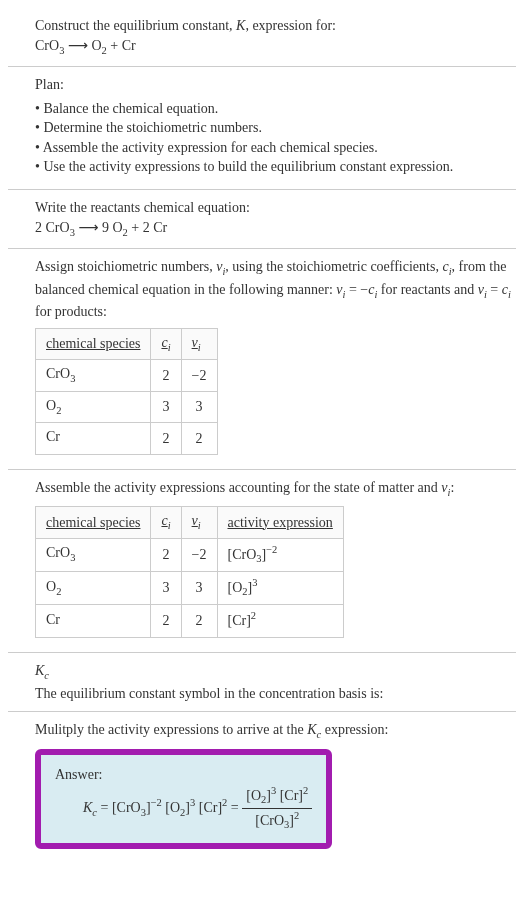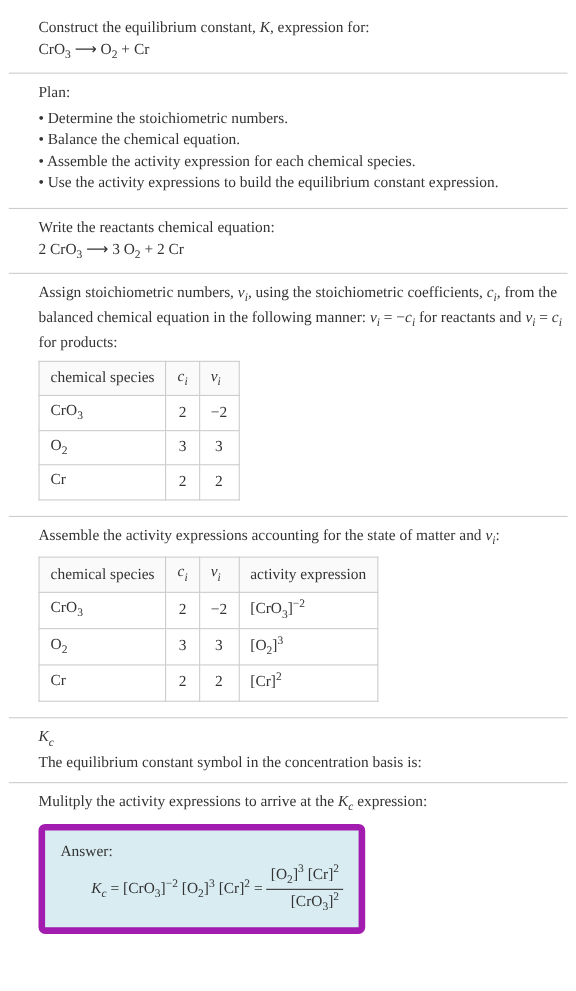--- a/index.html
+++ b/index.html
@@ -24,20 +24,21 @@
       margin: 6px 0;
     }
     th, td {
       border: 1px solid #ccc;
       padding: 4px 10px;
       text-align: left;
       font-weight: normal;
     }
     th {
       background: #fafafa;
+      text-decoration: underline;
     }
     td.center {
       text-align: center;
     }
     .sub {
       font-size: 0.75em;
       vertical-align: sub;
     }
     .sup {
       font-size: 0.75em;
@@ -50,21 +51,21 @@
       background: #d9ecf2;
       border: 6px solid #a21caf;
       border-radius: 6px;
       padding: 10px 14px;
       display: inline-block;
       margin-top: 6px;
     }
     .frac {
       display: inline-block;
       vertical-align: middle;
-      text-align: right;
+      text-align: center;
     }
     .frac .num {
       display: block;
       border-bottom: 1px solid #333;
       padding: 0 4px;
     }
     .frac .den {
       display: block;
       padding: 0 4px;
     }
@@ -93,33 +94,33 @@
   <div class="eqline">
     <span>CrO</span><span class="sub">3</span><span> ⟶ </span><span>O</span><span class="sub">2</span><span> + Cr</span>
   </div>
 </div>
 
 <div class="divider"></div>
 
 <div class="section">
   <div>Plan:</div>
   <ul class="plan">
+    <li>Balance the chemical equation.</li>
     <li>Determine the stoichiometric numbers.</li>
-    <li>Balance the chemical equation.</li>
     <li>Assemble the activity expression for each chemical species.</li>
     <li>Use the activity expressions to build the equilibrium constant expression.</li>
   </ul>
 </div>
 
 <div class="divider"></div>
 
 <div class="section">
   <div>Write the reactants chemical equation:</div>
   <div class="eqline">
-    <span>2 CrO</span><span class="sub">3</span><span> ⟶ </span><span>3 O</span><span class="sub">2</span><span> + 2 Cr</span>
+    <span>2 CrO</span><span class="sub">3</span><span> ⟶ </span><span>9 O</span><span class="sub">2</span><span> + 2 Cr</span>
   </div>
 </div>
 
 <div class="divider"></div>
 
 <div class="section">
   <div>
     <span>Assign stoichiometric numbers, </span><span class="italic">ν</span><span class="sub italic">i</span><span>, using the stoichiometric coefficients, </span><span class="italic">c</span><span class="sub italic">i</span><span>, from the balanced chemical equation in the following manner: </span><span class="italic">ν</span><span class="sub italic">i</span><span> = −</span><span class="italic">c</span><span class="sub italic">i</span><span> for reactants and </span><span class="italic">ν</span><span class="sub italic">i</span><span> = </span><span class="italic">c</span><span class="sub italic">i</span><span> for products:</span>
   </div>
 

